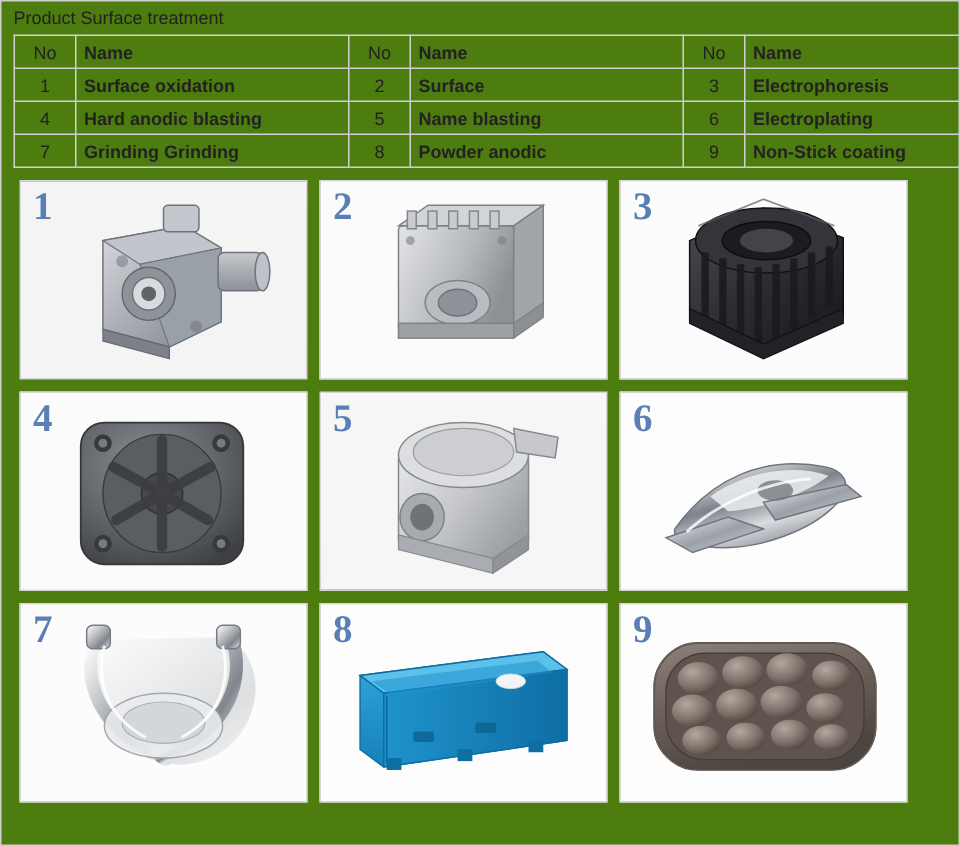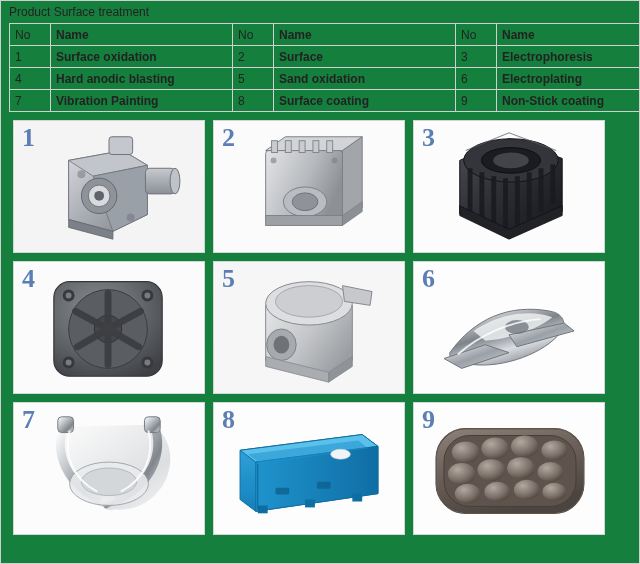--- a/index.html
+++ b/index.html
@@ -14,21 +14,21 @@
     font-size: 12px;
     color: #222222;
     overflow: hidden;
   }
   .page {
     position: relative;
     width: 640px;
     height: 564px;
     box-sizing: border-box;
     border: 1px solid #cfcfcf;
-    background: #15803d;
+    background: #4d7c0f;
   }
   .title {
     padding: 4px 0 4px 8px;
     font-size: 12px;
     color: #222222;
     line-height: 14px;
   }
   table.surface-table {
     width: 604px;
     margin-left: 8px;
@@ -37,21 +37,21 @@
     font-size: 12px;
   }
   table.surface-table td {
     border: 1px solid #d0d0d0;
     padding: 3px 5px;
     height: 15px;
     color: #222222;
     white-space: nowrap;
     overflow: hidden;
   }
-  td.col-no { width: 30px; }
+  td.col-no { width: 30px; text-align: center; }
   td.col-name { width: 171px; font-weight: bold; }
 
   .gallery {
     margin: 8px 0 0 12px;
     width: 608px;
     display: flex;
     flex-wrap: wrap;
     gap: 8px 8px;
   }
   .cell {
@@ -105,29 +105,29 @@
         <td class="col-name">Surface oxidation</td>
         <td class="col-no">2</td>
         <td class="col-name">Surface</td>
         <td class="col-no">3</td>
         <td class="col-name">Electrophoresis</td>
       </tr>
       <tr>
         <td class="col-no">4</td>
         <td class="col-name">Hard anodic blasting</td>
         <td class="col-no">5</td>
-        <td class="col-name">Sand oxidation</td>
+        <td class="col-name">Name blasting</td>
         <td class="col-no">6</td>
         <td class="col-name">Electroplating</td>
       </tr>
       <tr>
         <td class="col-no">7</td>
-        <td class="col-name">Vibration Painting</td>
+        <td class="col-name">Grinding Grinding</td>
         <td class="col-no">8</td>
-        <td class="col-name">Surface coating</td>
+        <td class="col-name">Powder anodic</td>
         <td class="col-no">9</td>
         <td class="col-name">Non-Stick coating</td>
       </tr>
     </tbody>
   </table>
 
   <div class="gallery">
 
     <div class="cell bg-soft">
       <span class="num">1</span>

